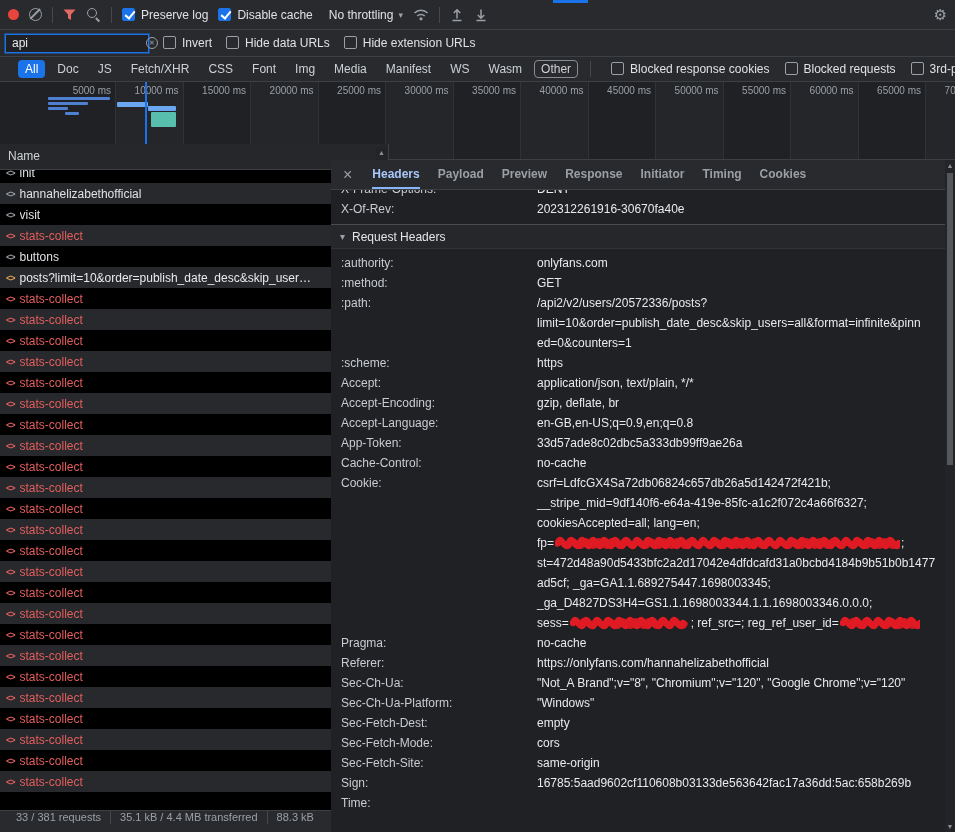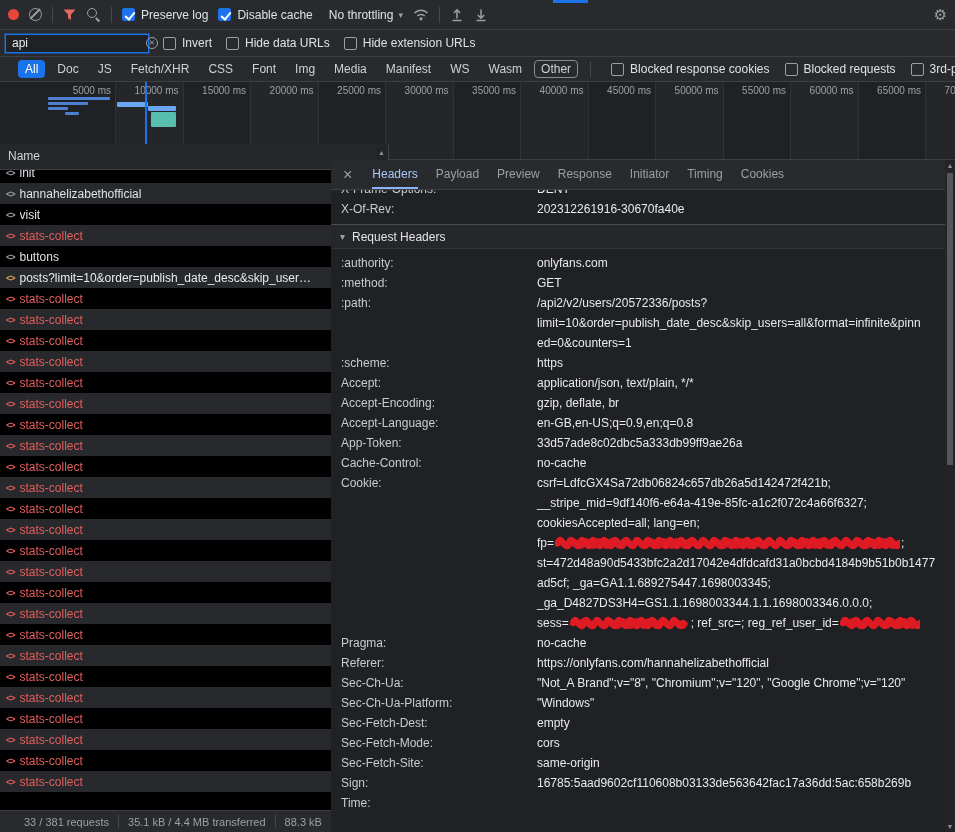--- a/index.html
+++ b/index.html
@@ -23,21 +23,21 @@
   .search-ic::before{content:"";position:absolute;left:1px;top:1px;width:8px;height:8px;
                      border:1.5px solid #9aa0a6;border-radius:50%;}
   .search-ic::after{content:"";position:absolute;left:10px;top:10px;width:5px;height:1.5px;
                     background:#9aa0a6;transform:rotate(45deg);transform-origin:left center;}
   .sep-v{width:1px;height:16px;background:#47484c;flex:none;}
   .caret{color:#9aa0a6;font-size:9px;margin-left:5px;}
   .gear{color:#9aa0a6;font-size:15px;margin-left:auto;cursor:default;}
   .throttle{display:flex;align-items:center;color:#dfe1e5;margin-left:6px;}
   .artifact{position:absolute;left:553px;top:0;width:35px;height:3px;background:#1a73e8;z-index:5;}
 
-  .cbwrap{display:flex;align-items:center;gap:6px;flex:none;}
+  .cbwrap{display:flex;align-items:flex-start;gap:6px;flex:none;}
   .cb{width:13px;height:13px;border:1.5px solid #9aa0a6;border-radius:2px;
       display:inline-block;flex:none;position:relative;}
   .cb.checked{background:#1a73e8;border-color:#1a73e8;}
   .cb.checked::after{content:"";position:absolute;left:3.5px;top:0.5px;width:4px;height:8px;
       border:solid #fff;border-width:0 2px 2px 0;transform:rotate(40deg);}
   .cb-label{color:#dfe1e5;white-space:nowrap;}
 
   .filter-input{width:144px;height:19px;background:#202124;border:1px solid #1a73e8;
       box-shadow:0 0 0 1px rgba(26,115,232,.45);display:flex;align-items:center;padding:0 4px 0 6px;}
   .filter-input input{background:transparent;border:none;outline:none;color:#e8eaed;
@@ -70,42 +70,42 @@
        white-space:nowrap;overflow:hidden;color:#dfe1e5;}
   .rows .req:nth-child(even){background:#28292c;}
   .req.error{color:#e35e5e;}
   .req.selected{background:#414754;color:#e8eaed;}
   .ricon{font-size:9px;font-weight:bold;color:#9aa0a6;letter-spacing:-1px;flex:none;}
   .req.error .ricon{color:#e35e5e;}
   .req.selected .ricon{color:#e0a458;}
   .rlabel{overflow:hidden;text-overflow:ellipsis;}
 
   .summary{position:absolute;bottom:0;left:0;right:0;height:22px;background:#292a2d;
-           border-top:1px solid #3c4043;display:flex;align-items:center;gap:9px;
-           padding:0 24px;font-size:11px;color:#9aa0a6;white-space:nowrap;}
+           border-top:1px solid #3c4043;display:flex;align-items:flex-start;gap:9px;
+           padding:0 16px;font-size:11px;color:#9aa0a6;white-space:nowrap;}
   .ssep{width:1px;height:13px;background:#45474b;flex:none;}
 
   
   .sb{position:absolute;background:#232427;}
   .sb .arr{position:absolute;left:0;right:0;height:11px;color:#8a8f96;font-size:7px;
            text-align:center;line-height:11px;}
   .sb .arr-up{top:0;} .sb .arr-dn{bottom:0;}
   .sb .thumb{position:absolute;left:2px;right:2px;}
   .lsb{top:3px;bottom:25px;right:1px;width:11px;}
   .lsb .thumb{top:13px;bottom:13px;background:#3e4145;}
   .rsb{top:160px;right:0;width:10px;bottom:0;}
   .rsb .thumb{top:13px;height:292px;background:#54575c;}
 
   
   .right{position:absolute;top:160px;left:331px;right:10px;bottom:0;background:#202124;}
   .tabbar{height:30px;display:flex;align-items:center;gap:18px;padding:0 12px;
           background:#292a2d;border-bottom:1px solid #3c4043;}
   .closex{color:#9aa0a6;font-size:16px;margin-right:2px;}
   .tabs{display:flex;align-items:center;gap:18px;height:100%;}
-  .tab{color:#9aa0a6;height:100%;line-height:29px;position:relative;white-space:nowrap;}
+  .tab{color:#9aa0a6;height:100%;line-height:29px;position:relative;white-space:nowrap;font-weight:bold;}
   .tab.active{color:#a8c7fa;}
   .tab.active::after{content:"";position:absolute;left:0;right:0;bottom:0;height:2px;background:#8ab4f8;}
 
   #details{position:absolute;top:30px;left:0;right:0;bottom:0;overflow:hidden;}
   .kvrow{display:flex;padding:0 8px 0 10px;}
   .kvrow .k{width:196px;flex:none;color:#c8cbd0;line-height:20px;}
   .kvrow .v{flex:1;color:#e8eaed;line-height:20px;word-break:break-all;}
   .vline{line-height:20px;white-space:nowrap;}
   .cliprow{height:9px;overflow:hidden;}
   .cliprow .kvrow{margin-top:-11px;}

